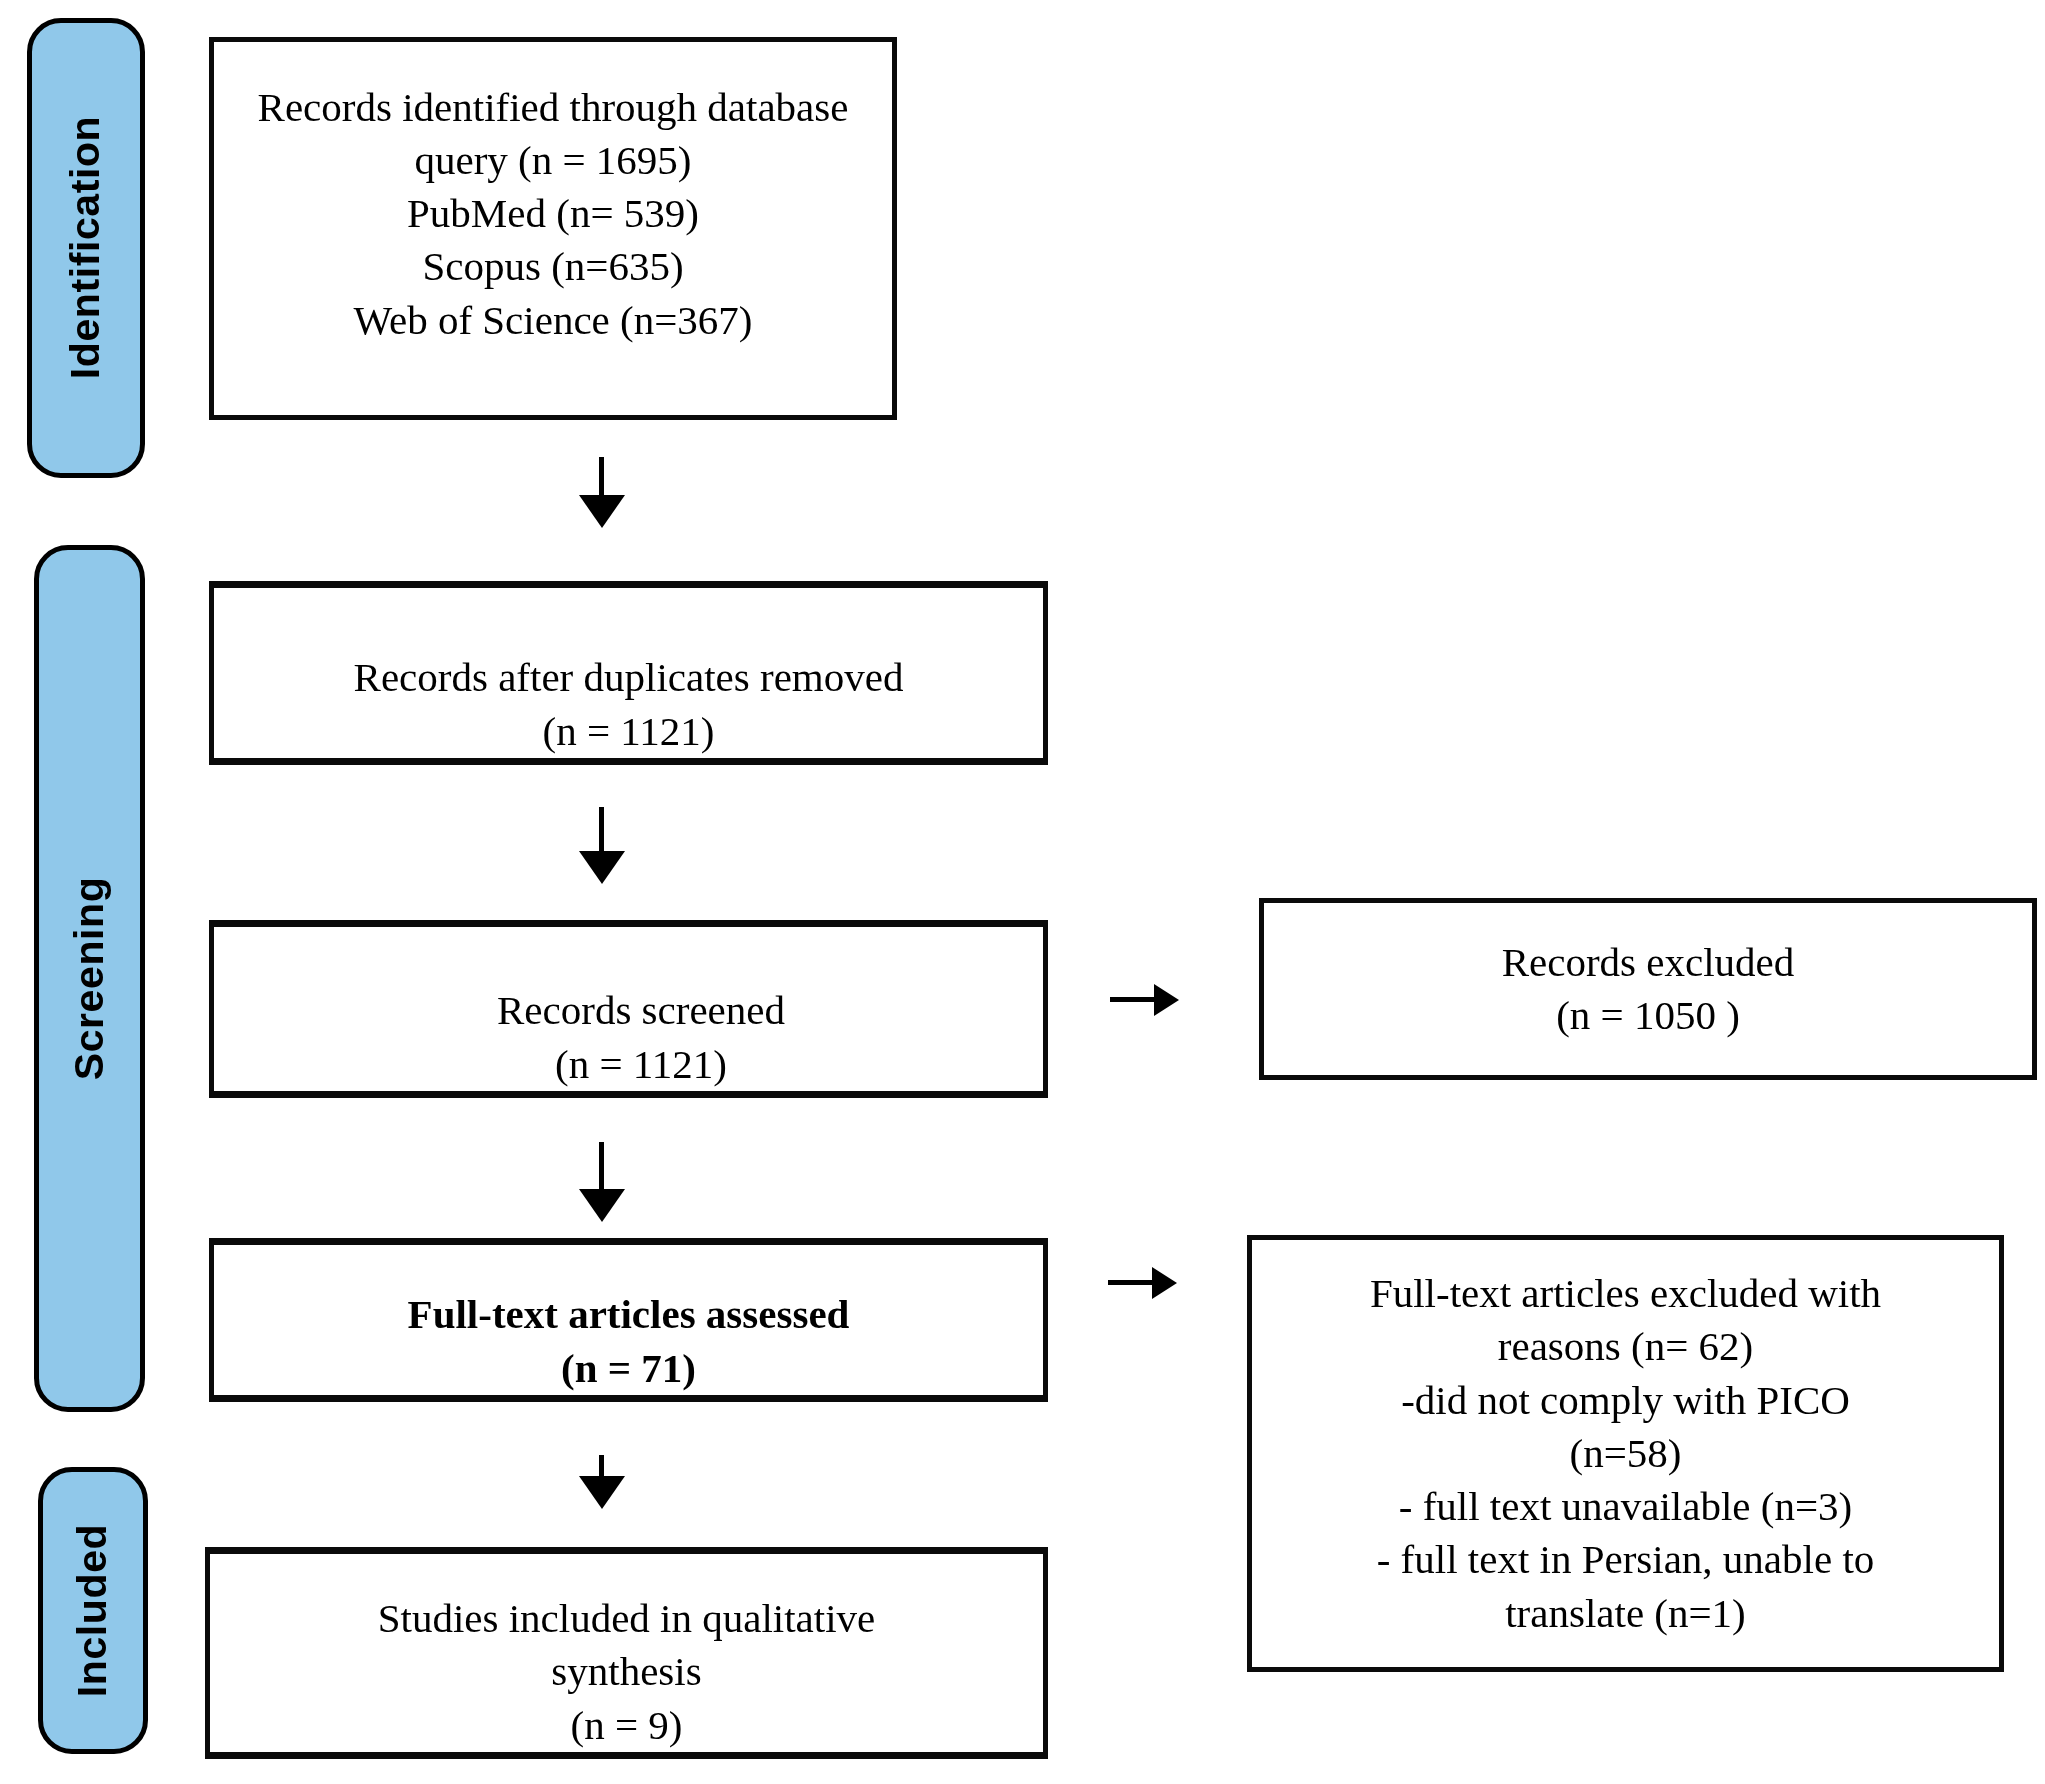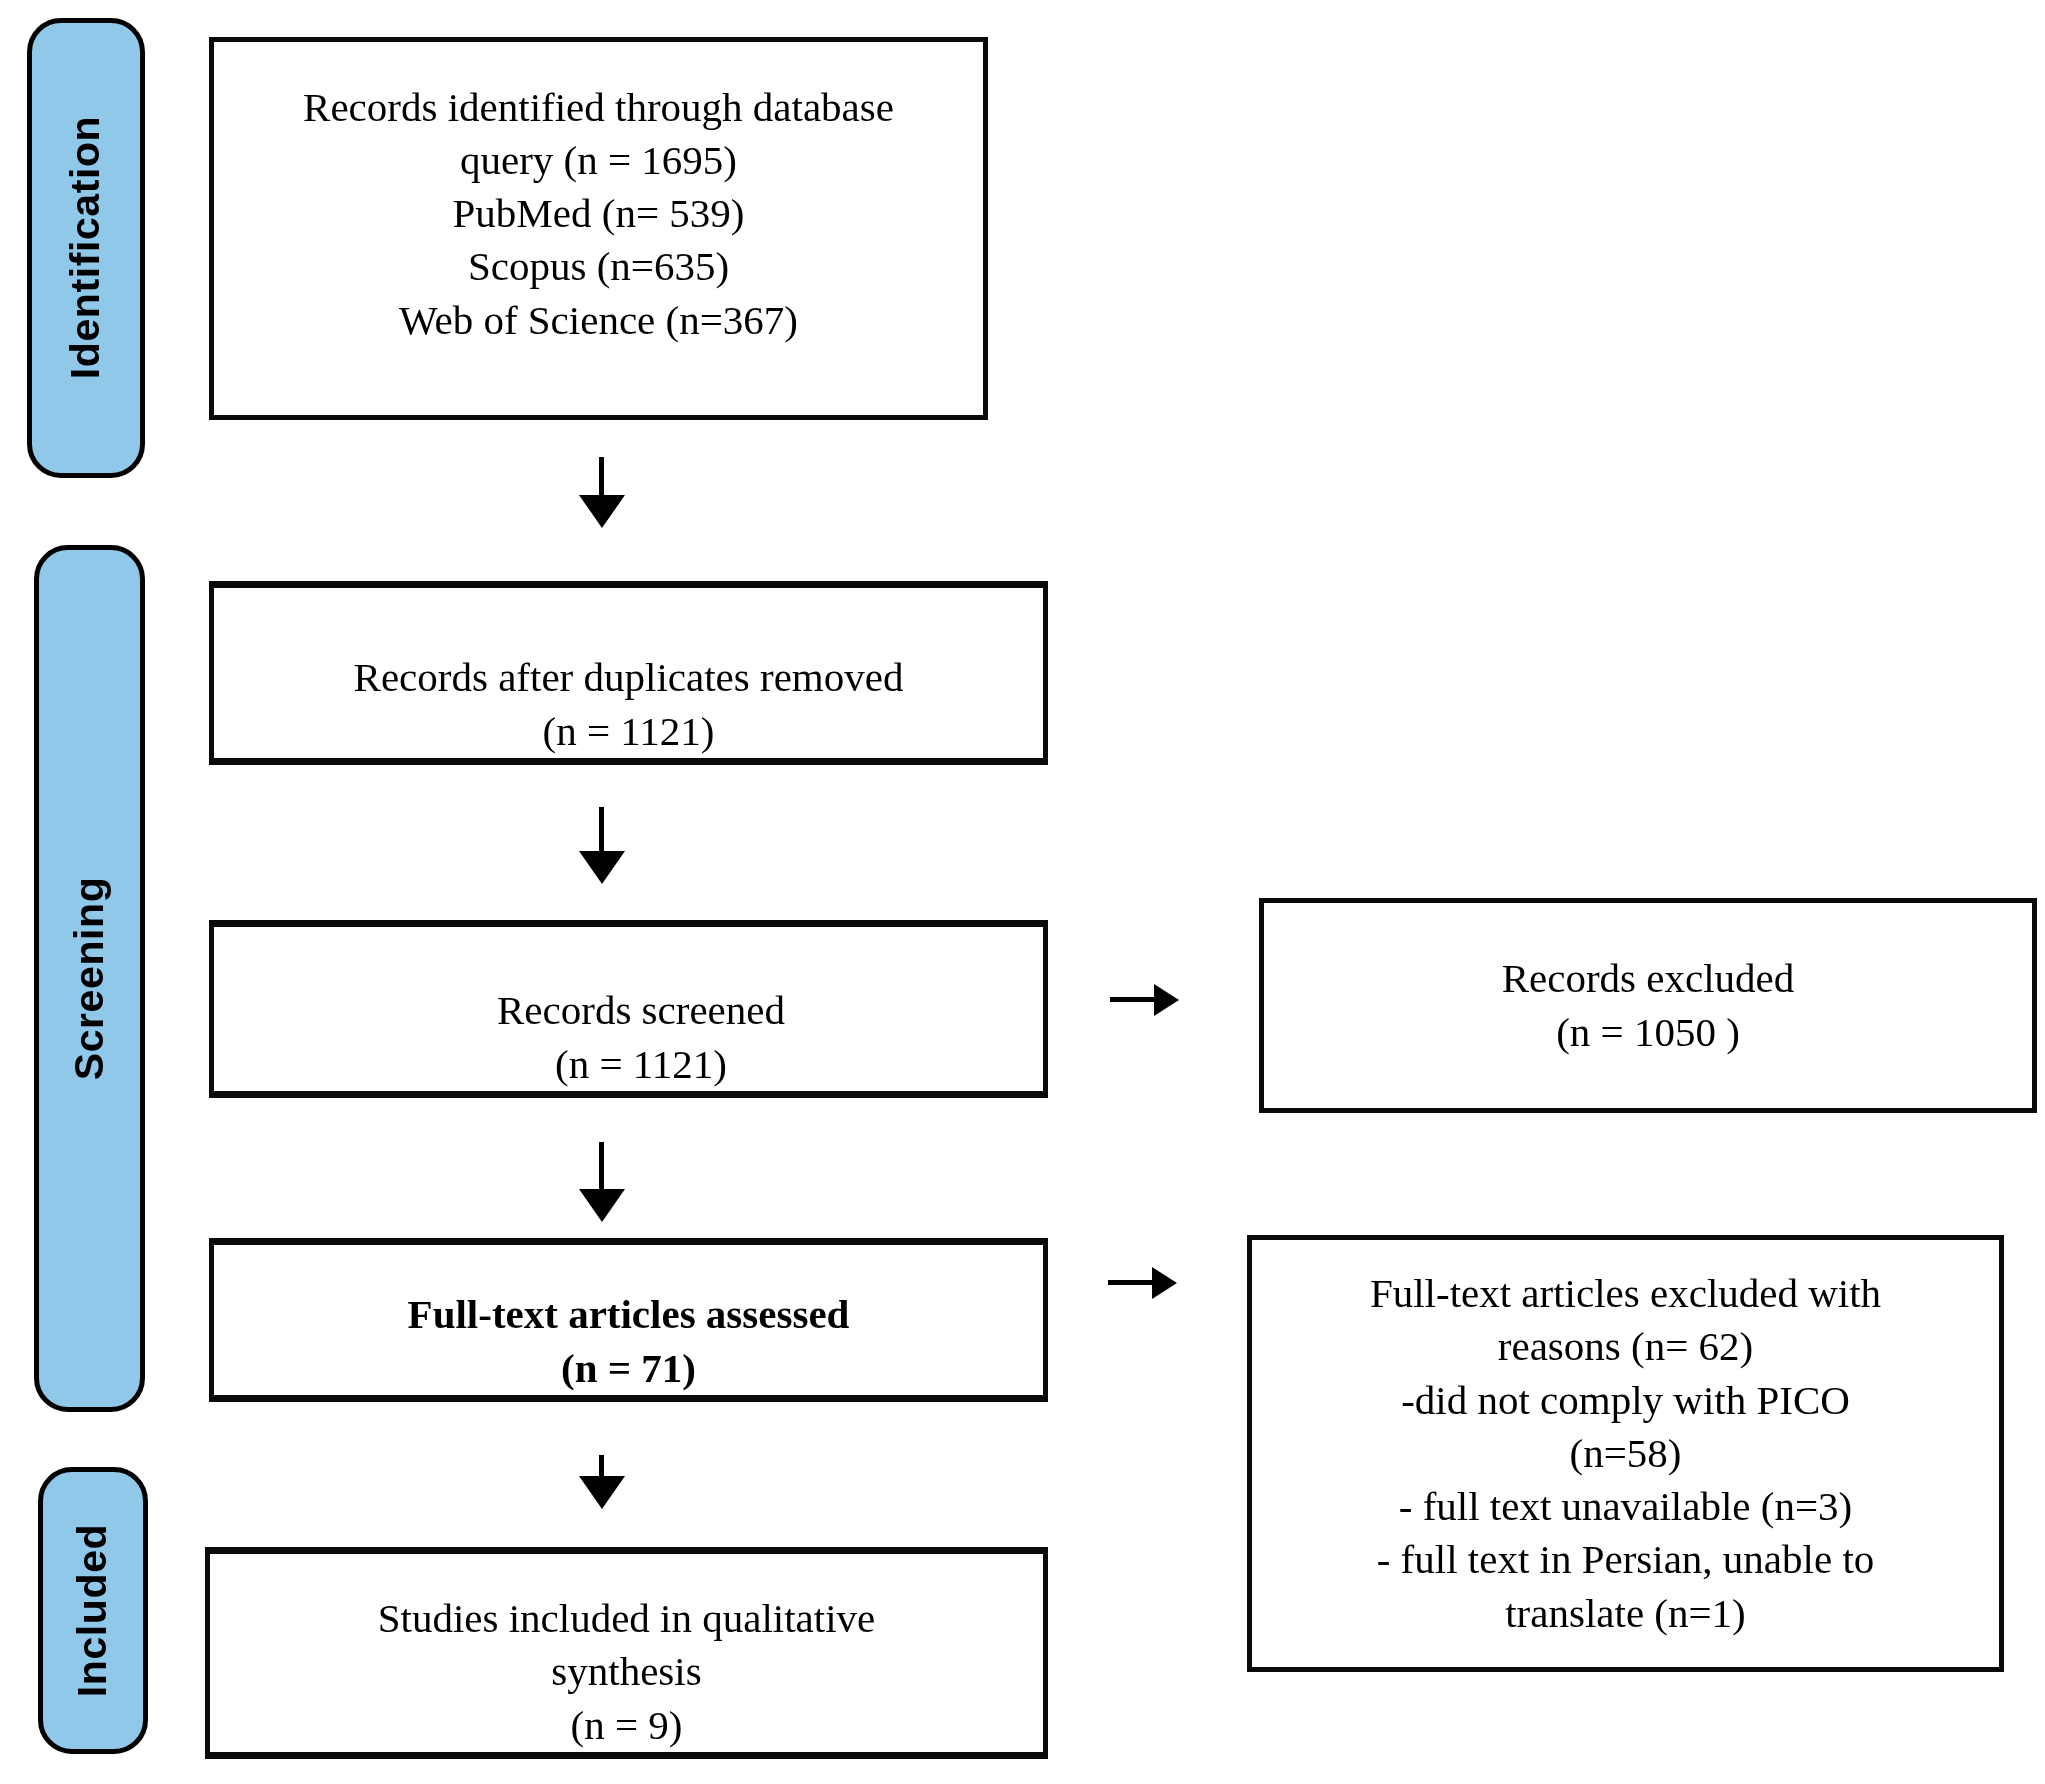--- a/index.html
+++ b/index.html
@@ -90,21 +90,21 @@
   </div>
 
   <div class="stage-pill" style="left:34px;top:545px;width:111px;height:867px;">
     <div class="stage-label">Screening</div>
   </div>
 
   <div class="stage-pill" style="left:38px;top:1467px;width:110px;height:287px;">
     <div class="stage-label">Included</div>
   </div>
 
-  <div class="flow-box" style="left:209px;top:37px;width:779px;height:383px;padding-bottom:29.5px;">
+  <div class="flow-box" style="left:209px;top:37px;width:688px;height:383px;padding-bottom:29.5px;">
     <div class="box-line">Records identified through database</div>
     <div class="box-line">query (n = 1695)</div>
     <div class="box-line">PubMed (n= 539)</div>
     <div class="box-line">Scopus (n=635)</div>
     <div class="box-line">Web of Science (n=367)</div>
   </div>
 
   <div class="flow-box thick" style="left:209px;top:581px;width:839px;height:184px;">
     <div class="box-line">Records after duplicates removed</div>
     <div class="box-line">(n = 1121)</div>
@@ -119,21 +119,21 @@
     <div class="box-line">Full-text articles assessed</div>
     <div class="box-line">(n = 71)</div>
   </div>
 
   <div class="flow-box thick" style="left:205px;top:1547px;width:843px;height:212px;">
     <div class="box-line">Studies included in qualitative</div>
     <div class="box-line">synthesis</div>
     <div class="box-line">(n = 9)</div>
   </div>
 
-  <div class="flow-box" style="left:1259px;top:898px;width:778px;height:215px;">
+  <div class="flow-box" style="left:1259px;top:898px;width:778px;height:182px;">
     <div class="box-line">Records excluded</div>
     <div class="box-line">(n = 1050 )</div>
   </div>
 
   <div class="flow-box" style="left:1247px;top:1235px;width:757px;height:437px;">
     <div class="box-line">Full-text articles excluded with</div>
     <div class="box-line">reasons (n= 62)</div>
     <div class="box-line">-did not comply with PICO</div>
     <div class="box-line">(n=58)</div>
     <div class="box-line">- full text unavailable (n=3)</div>

